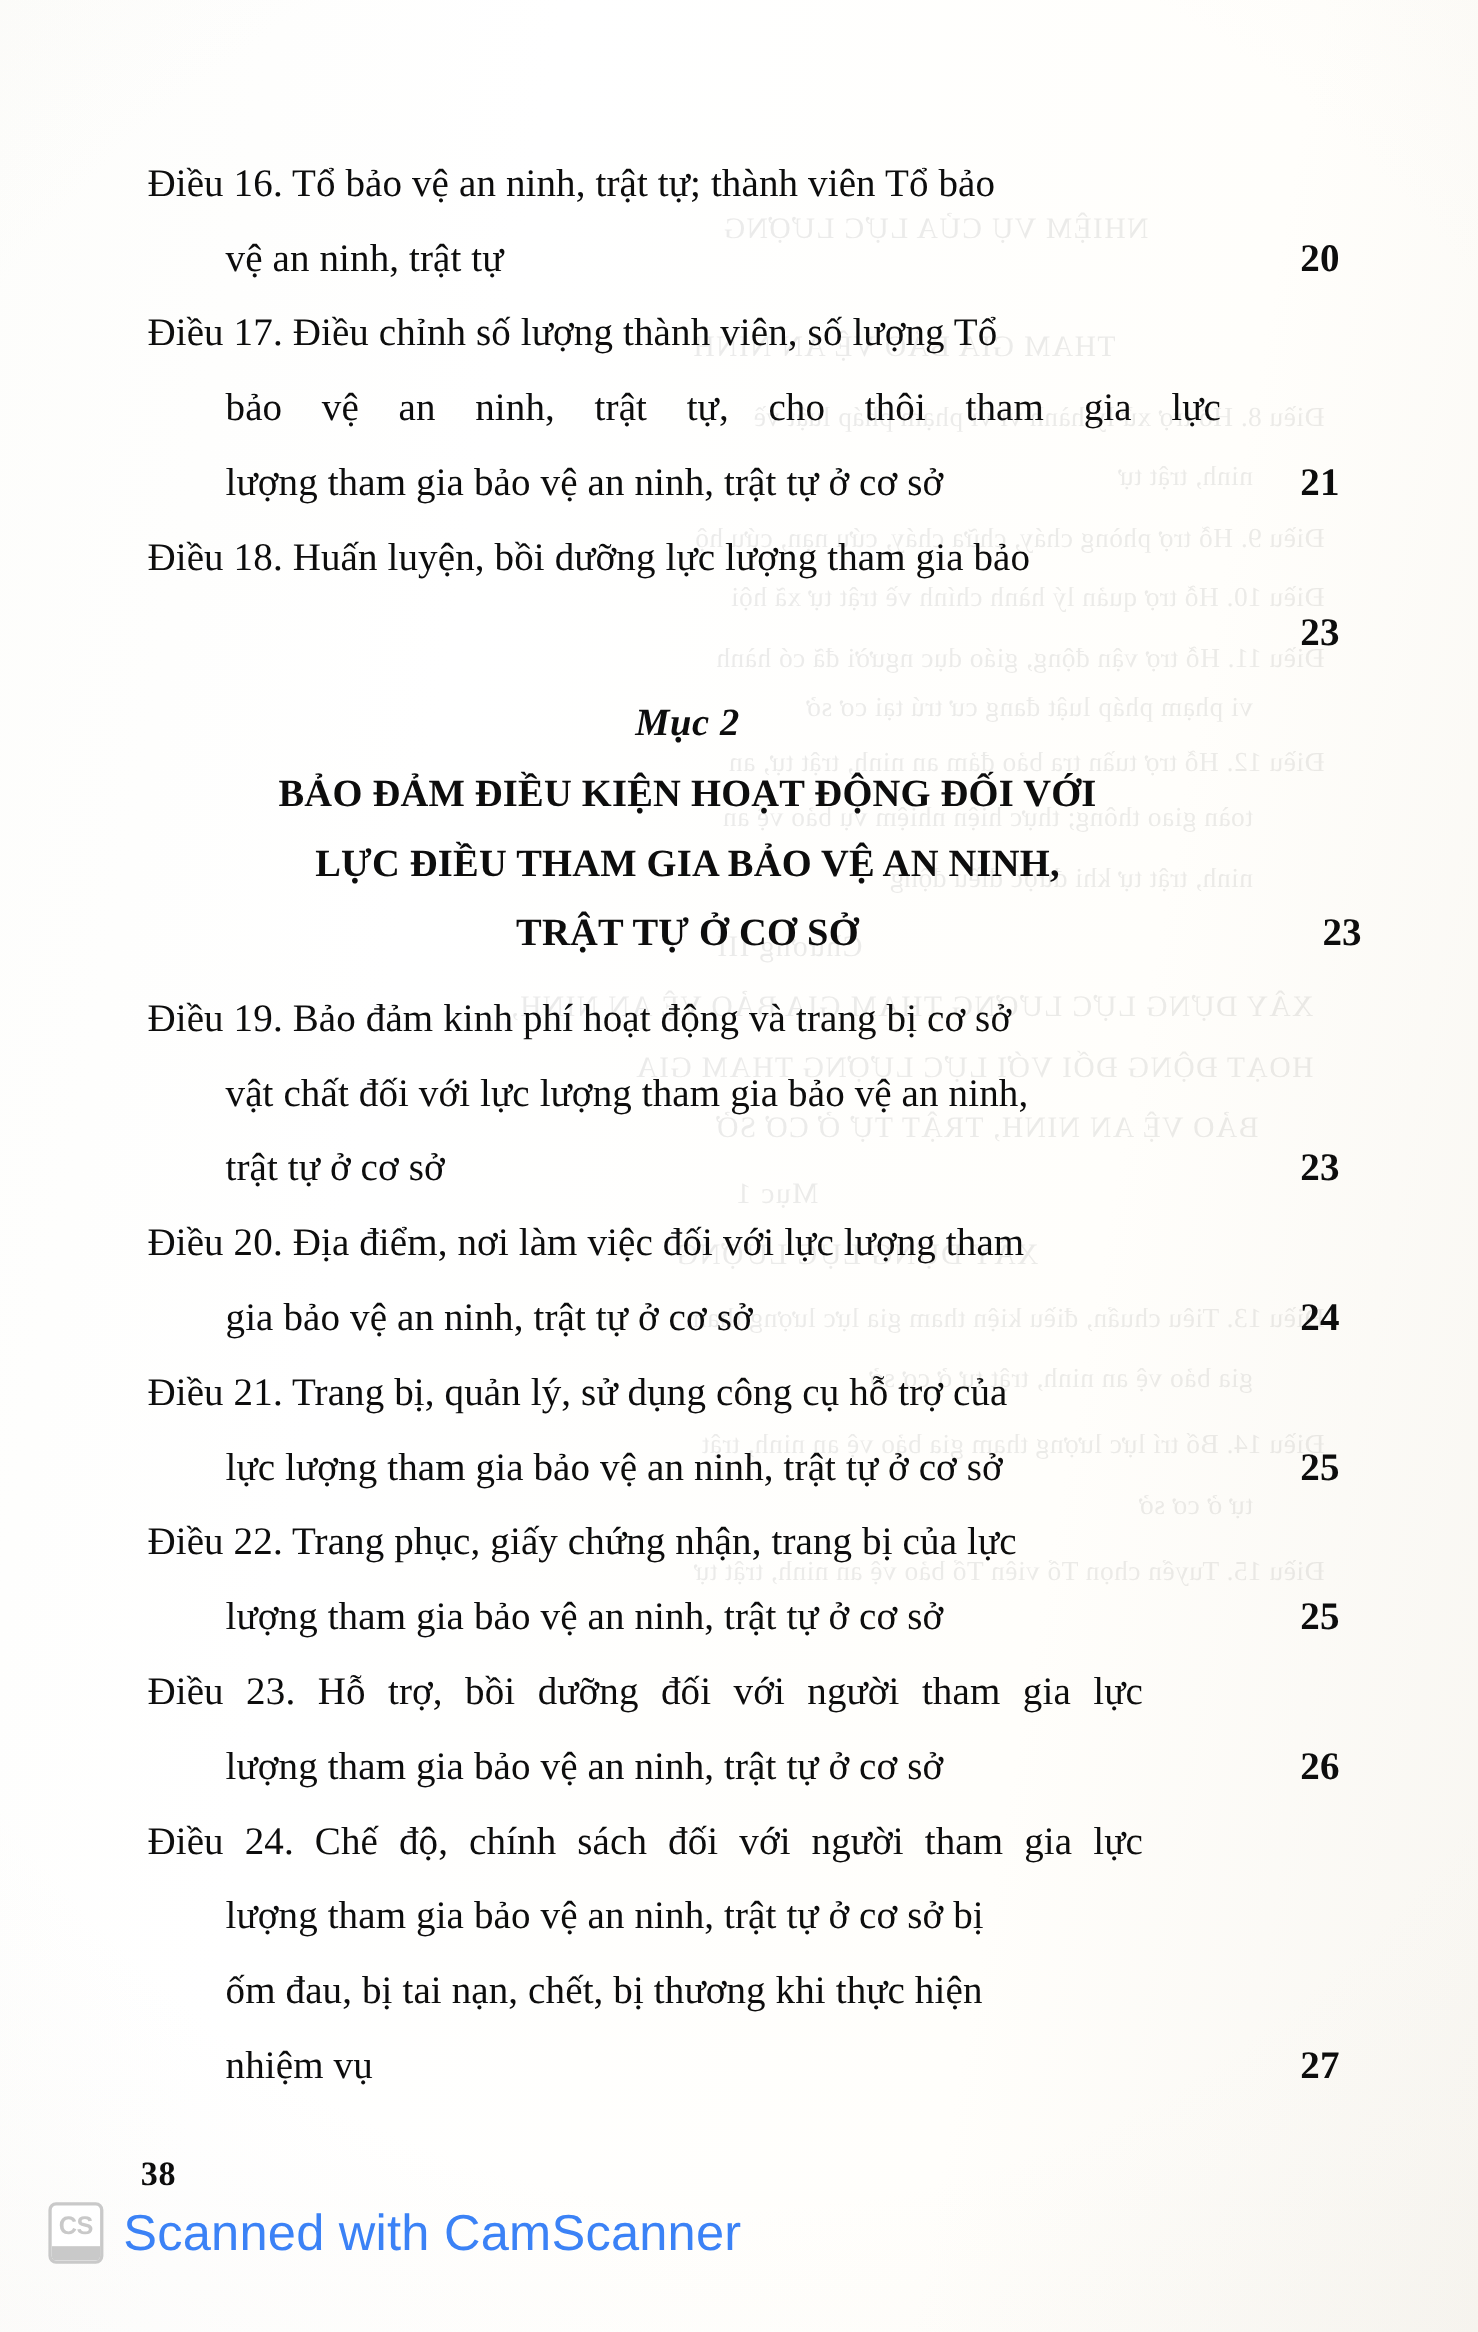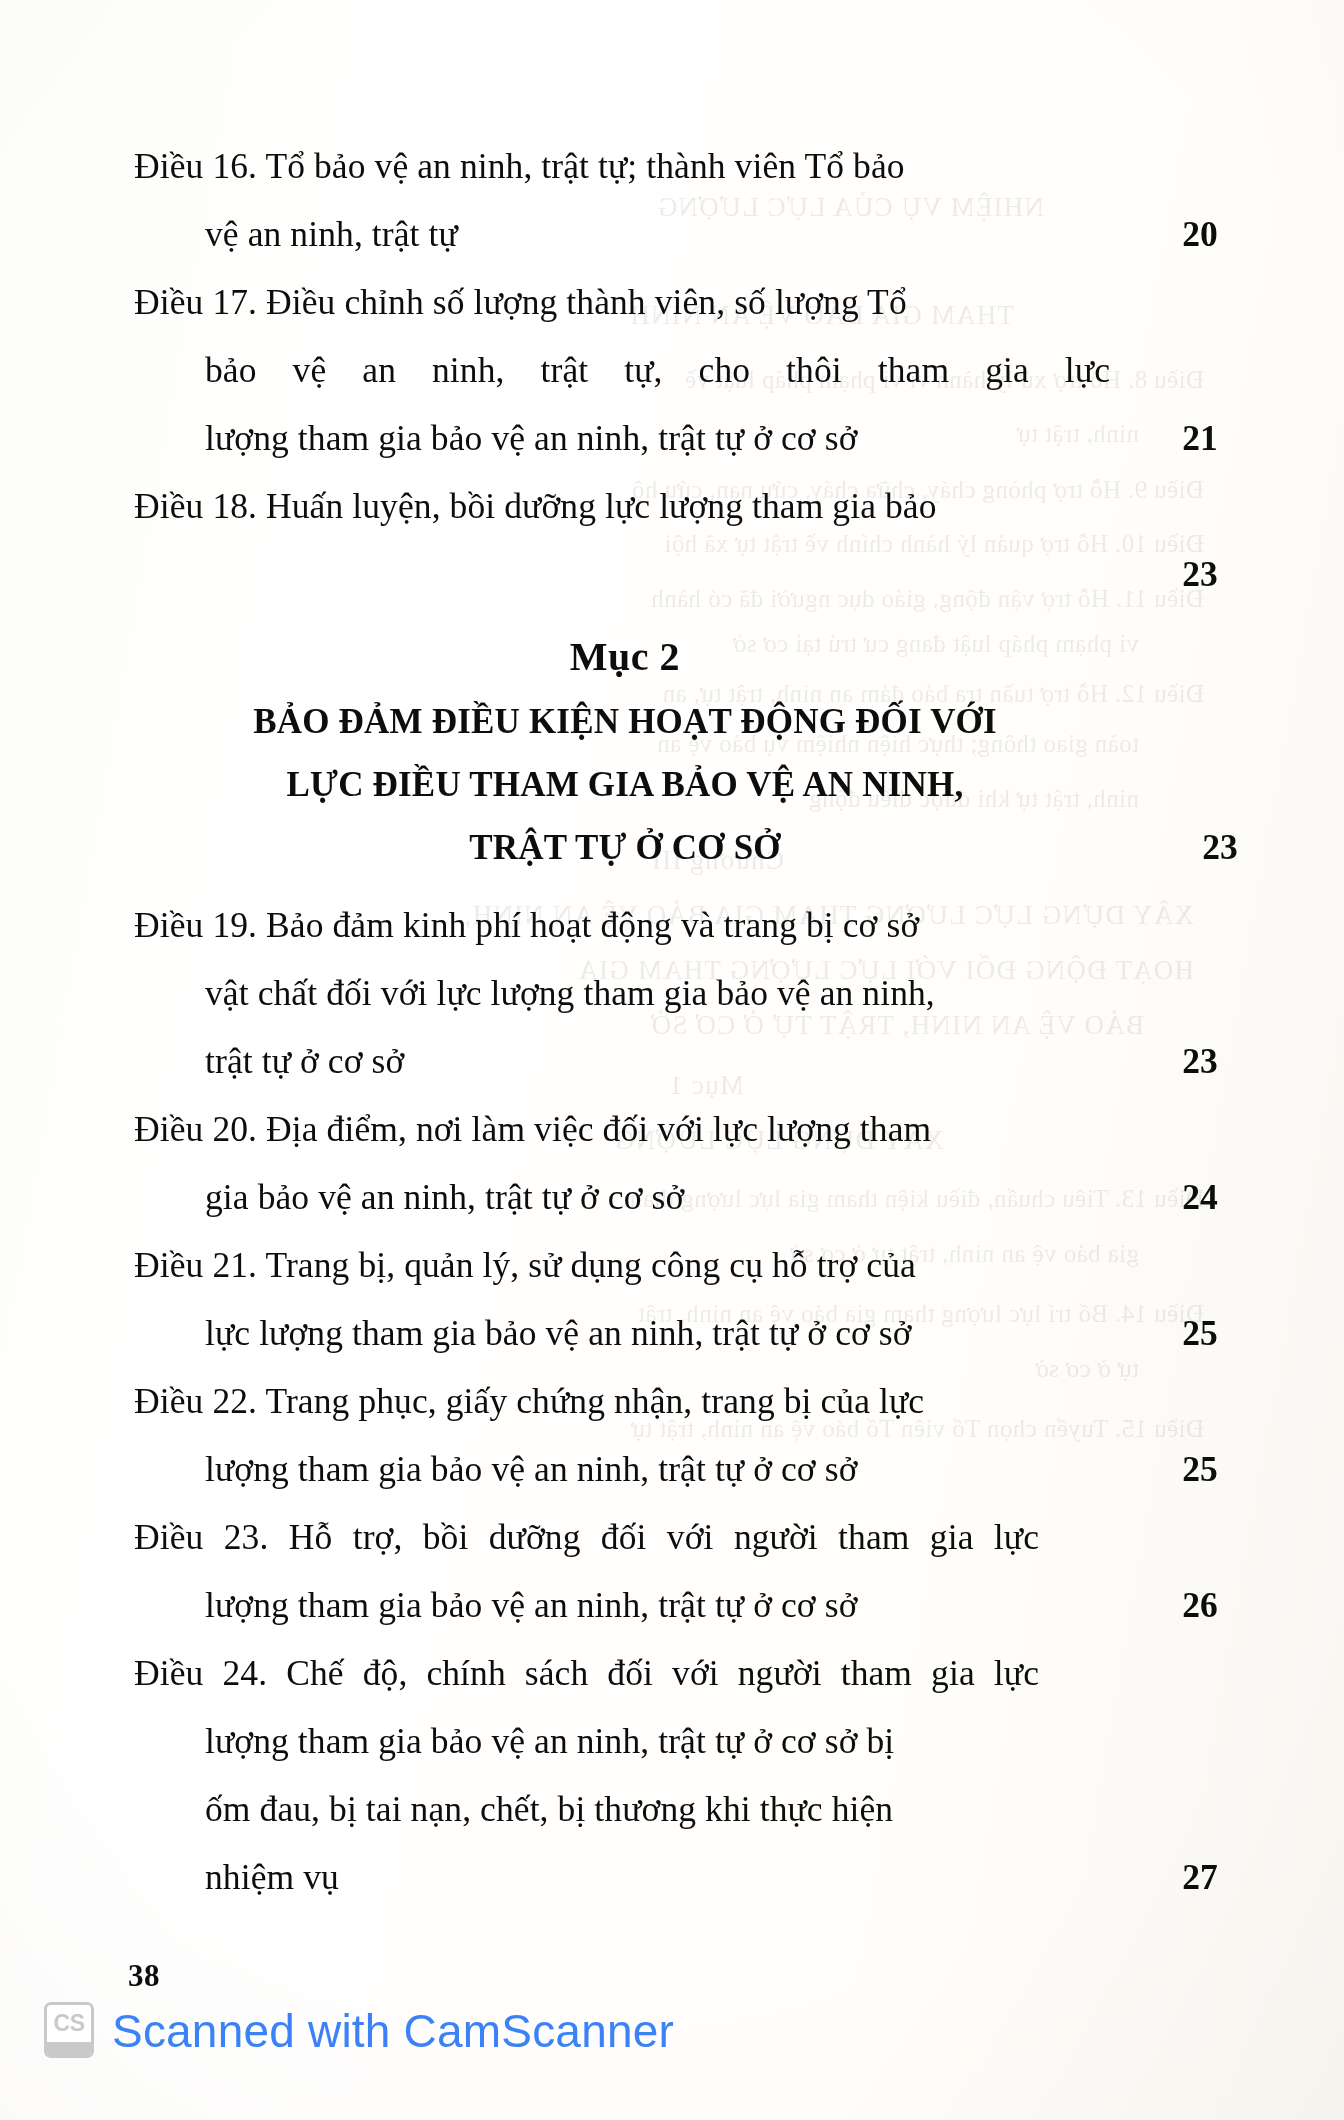--- a/index.html
+++ b/index.html
@@ -102,21 +102,22 @@
   }
 
   
   .section-head {
     position: relative;
     text-align: center;
     width: 1010px;
     margin-top: 16px;
   }
   .muc {
-    font-size: 40px;
+    font-size: 35px;
+    font-style: italic;
     font-weight: 700;
     line-height: 66px;
     letter-spacing: 0.5px;
   }
   .section-title-line {
     position: relative;
     font-size: 35px;
     font-weight: 700;
     line-height: 63px;
     letter-spacing: 0.2px;
@@ -143,21 +144,21 @@
     letter-spacing: 0.5px;
     z-index: 4;
   }
 
   
   #watermark {
     position: absolute;
     left: 44px;
     top: 2002px;
     display: flex;
-    align-items: flex-end;
+    align-items: flex-start;
     gap: 18px;
     z-index: 5;
     pointer-events: none;
   }
   #cs-logo {
     width: 50px;
     height: 56px;
     border: 3px solid #c9c9c9;
     border-radius: 7px;
     position: relative;

